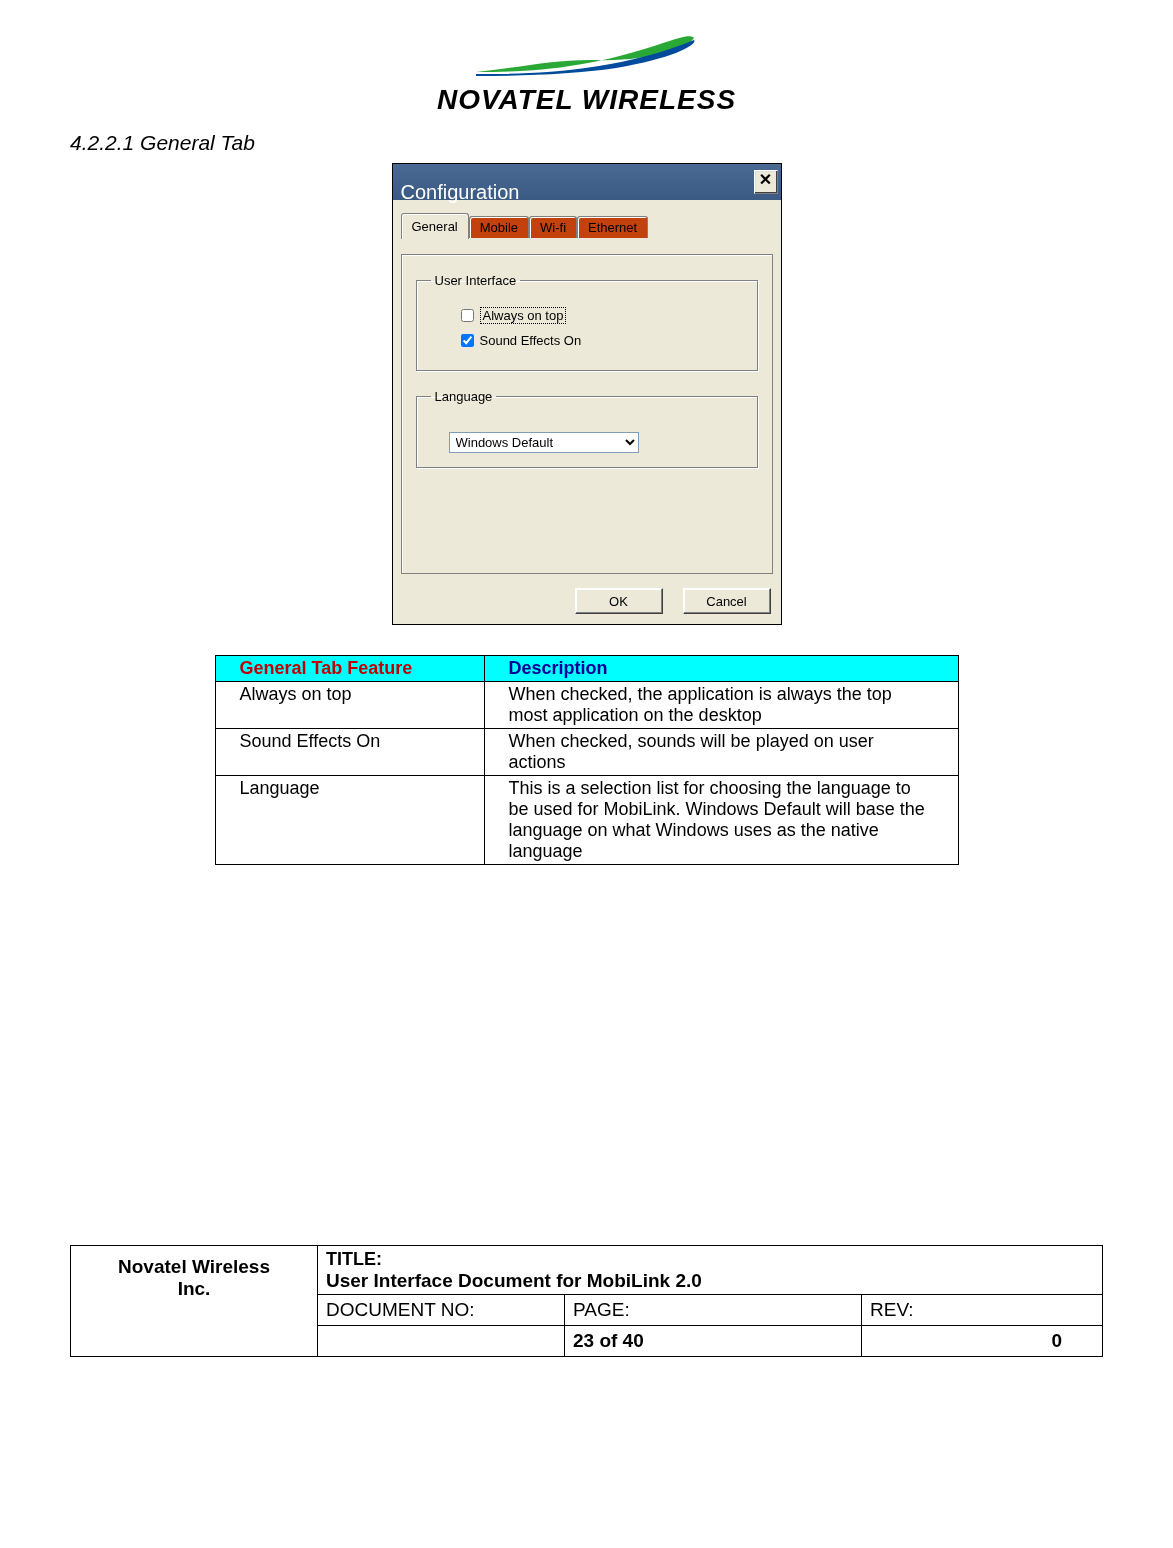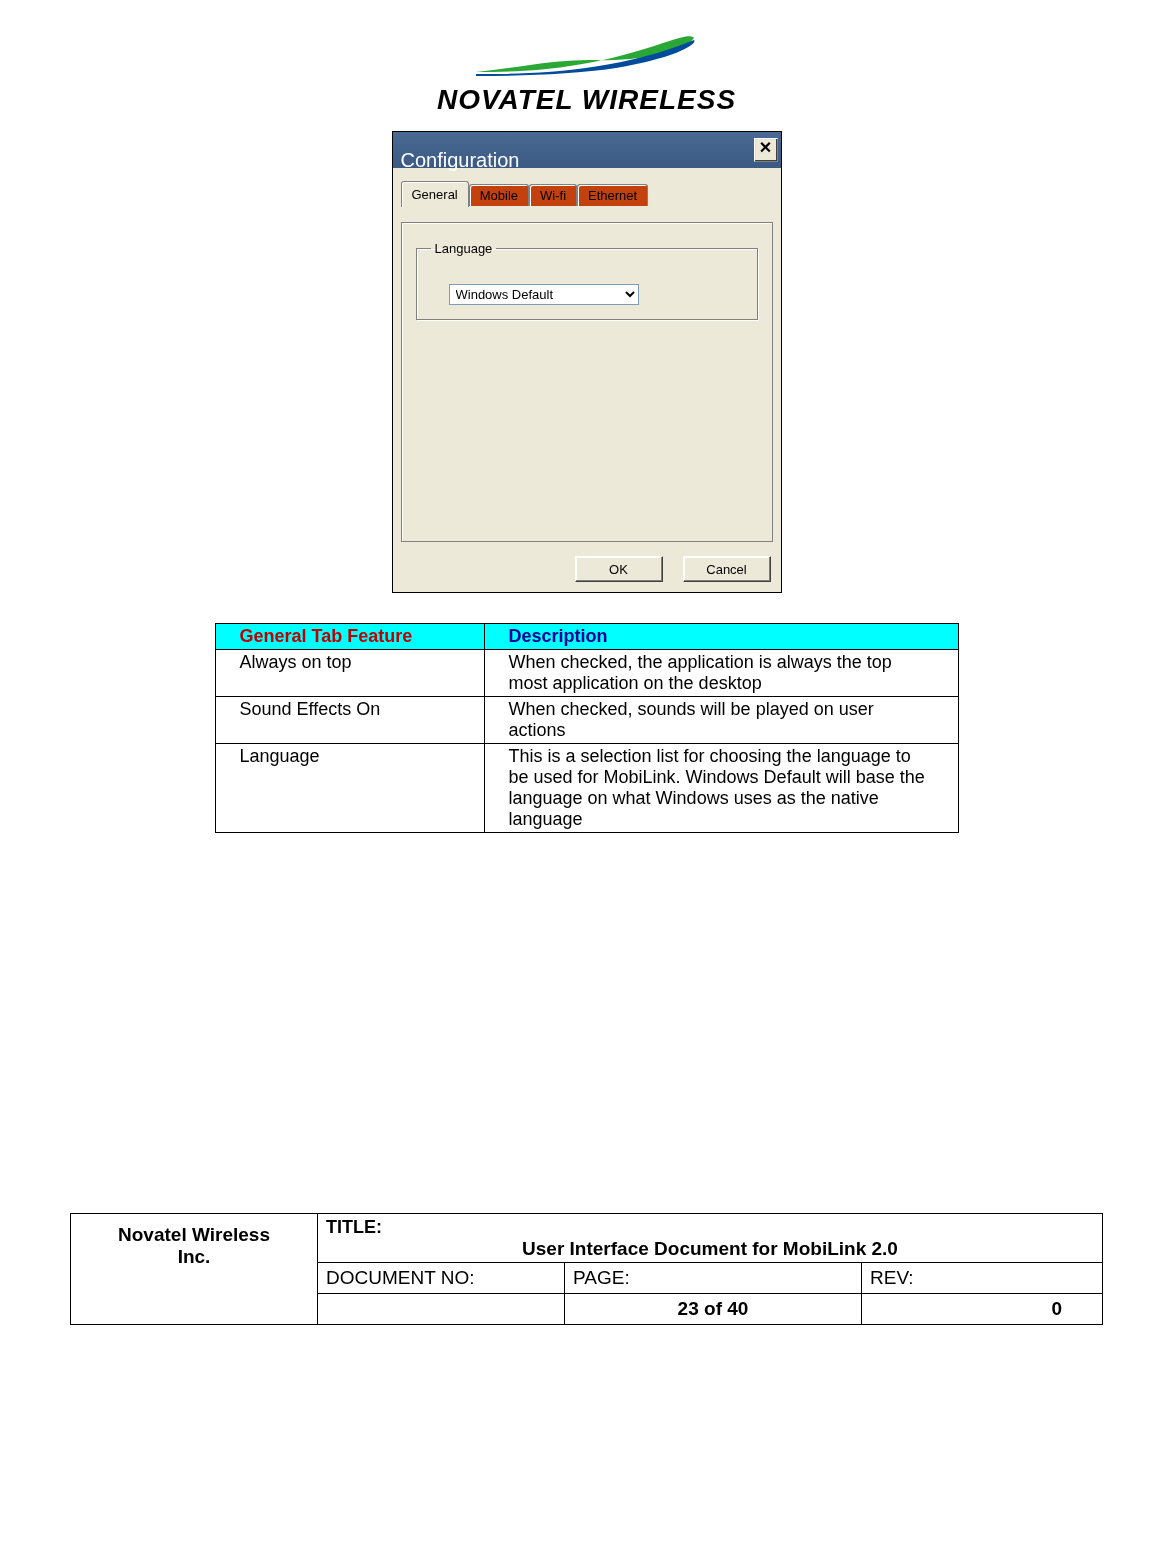--- a/index.html
+++ b/index.html
@@ -223,61 +223,72 @@
   }
   .doc-table .title-row td.titlecell {
     padding: 2px 8px 2px 8px;
   }
   .doc-table .title-label {
     font-size: 18px;
     font-weight: bold;
   }
   .doc-table .title-value {
     display: block;
-    text-align: center;
     font-weight: bold;
   }
   .doc-table .center-bold {
-    text-align: center;
+    text-align: left;
     font-weight: bold;
   }
 </style>
 </head>
 <body>
 
 <div class="page">
 
   <div class="logo-wrap">
     <div class="logo">
       <div class="swoosh">
         <svg viewBox="0 0 240 60" xmlns="http://www.w3.org/2000/svg">
           <path d="M10 52 C 60 52, 120 50, 200 22 C 215 17, 225 14, 228 18 C 222 28, 180 42, 130 40 C 90 39, 50 48, 10 52 Z" fill="#2aa836"></path>
           <path d="M10 54 C 70 54, 150 52, 228 20 C 232 24, 210 38, 150 48 C 110 54, 60 56, 10 56 Z" fill="#004b9b"></path>
         </svg>
       </div>
       <div class="brand-text">NOVATEL WIRELESS</div>
     </div>
   </div>
 
+  <div class="section-heading">4.2.2.1   General Tab</div>
 
   <div class="dialog-wrap">
     <div class="dialog">
       <div class="titlebar">
         <span class="titlebar-title">Configuration</span>
         <span class="close-btn">✕</span>
       </div>
 
       <div class="tab-strip">
         <div class="tab active">General</div>
         <div class="tab">Mobile</div>
         <div class="tab">Wi-fi</div>
         <div class="tab">Ethernet</div>
       </div>
 
       <div class="tab-panel">
+        <fieldset class="groupbox">
+          <legend>User Interface</legend>
+          <div class="checkbox-row">
+            <input type="checkbox" style="">
+            <span class="focus-label">Always on top</span>
+          </div>
+          <div class="checkbox-row">
+            <input type="checkbox" checked="" style="">
+            <span>Sound Effects On</span>
+          </div>
+        </fieldset>
 
         <fieldset class="groupbox">
           <legend>Language</legend>
           <div class="select-wrap">
             <select class="winselect">
               <option>Windows Default</option>
             </select>
           </div>
         </fieldset>
       </div>

